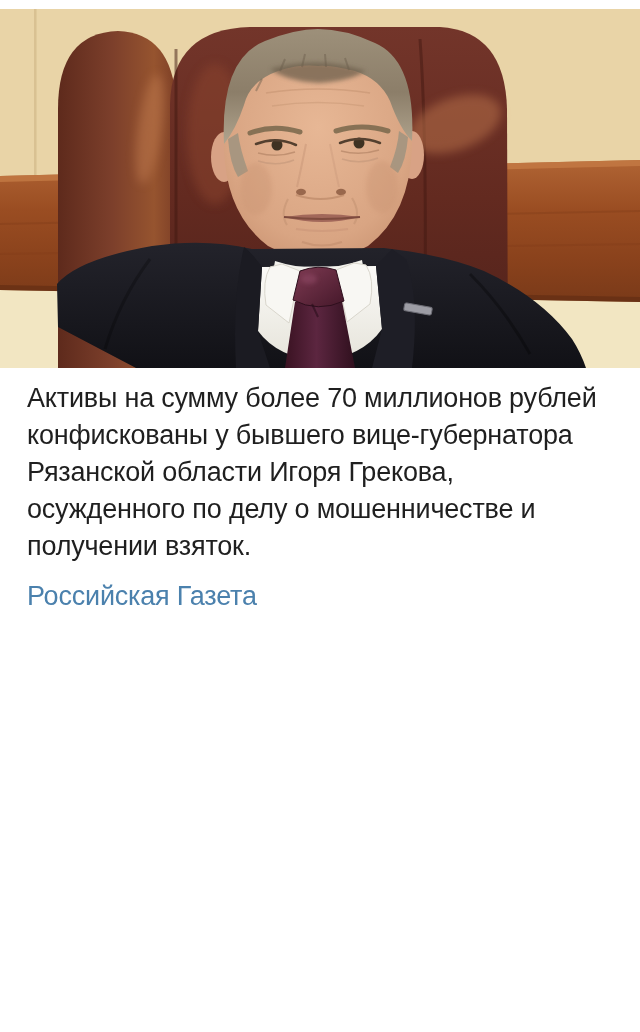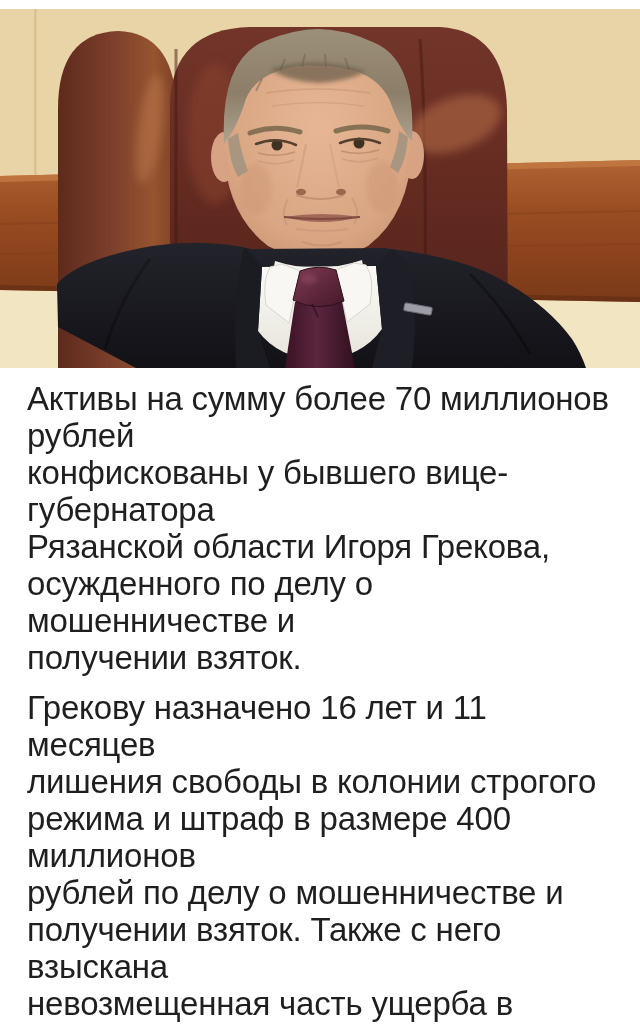--- a/index.html
+++ b/index.html
@@ -9,21 +9,21 @@
   }
   .page{width:640px;height:1032px;position:relative;background:#ffffff;}
   figure.photo{margin:0;position:absolute;top:9px;left:0;width:640px;height:359px;overflow:hidden;}
   figure.photo svg{display:block;}
   article{
     position:absolute;top:368px;left:0;right:0;
     padding:12px 25px 0 27px;
   }
   article p{
     margin:0 0 13px 0;
-    font-size:33px;line-height:37px;color:#1f1f1f;
+    font-size:27px;line-height:37px;color:#1f1f1f;
     letter-spacing:-0.2px;
     white-space:pre-line;
   }
   a.source{
     display:inline-block;margin-top:1px;
     font-size:27px;line-height:34px;color:#4b81ad;text-decoration:none;
     letter-spacing:-0.2px;cursor:pointer;
   }
 </style>
 </head>
@@ -191,23 +191,16 @@
       </g>
     </svg>
   </figure>
 
   <article>
     <p>Активы на сумму более 70 миллионов рублей
 конфискованы у бывшего вице-губернатора
 Рязанской области Игоря Грекова,
 осужденного по делу о мошенничестве и
 получении взяток.</p>
-    <p>Грекову назначено 16 лет и 11 месяцев
-лишения свободы в колонии строгого
-режима и штраф в размере 400 миллионов
-рублей по делу о мошенничестве и
-получении взяток. Также с него взыскана
-невозмещенная часть ущерба в размере
-более 5 миллионов рублей.</p>
     <a class="source" href="#">Российская Газета</a>
   </article>
 
 </div>
 
 </body></html>

